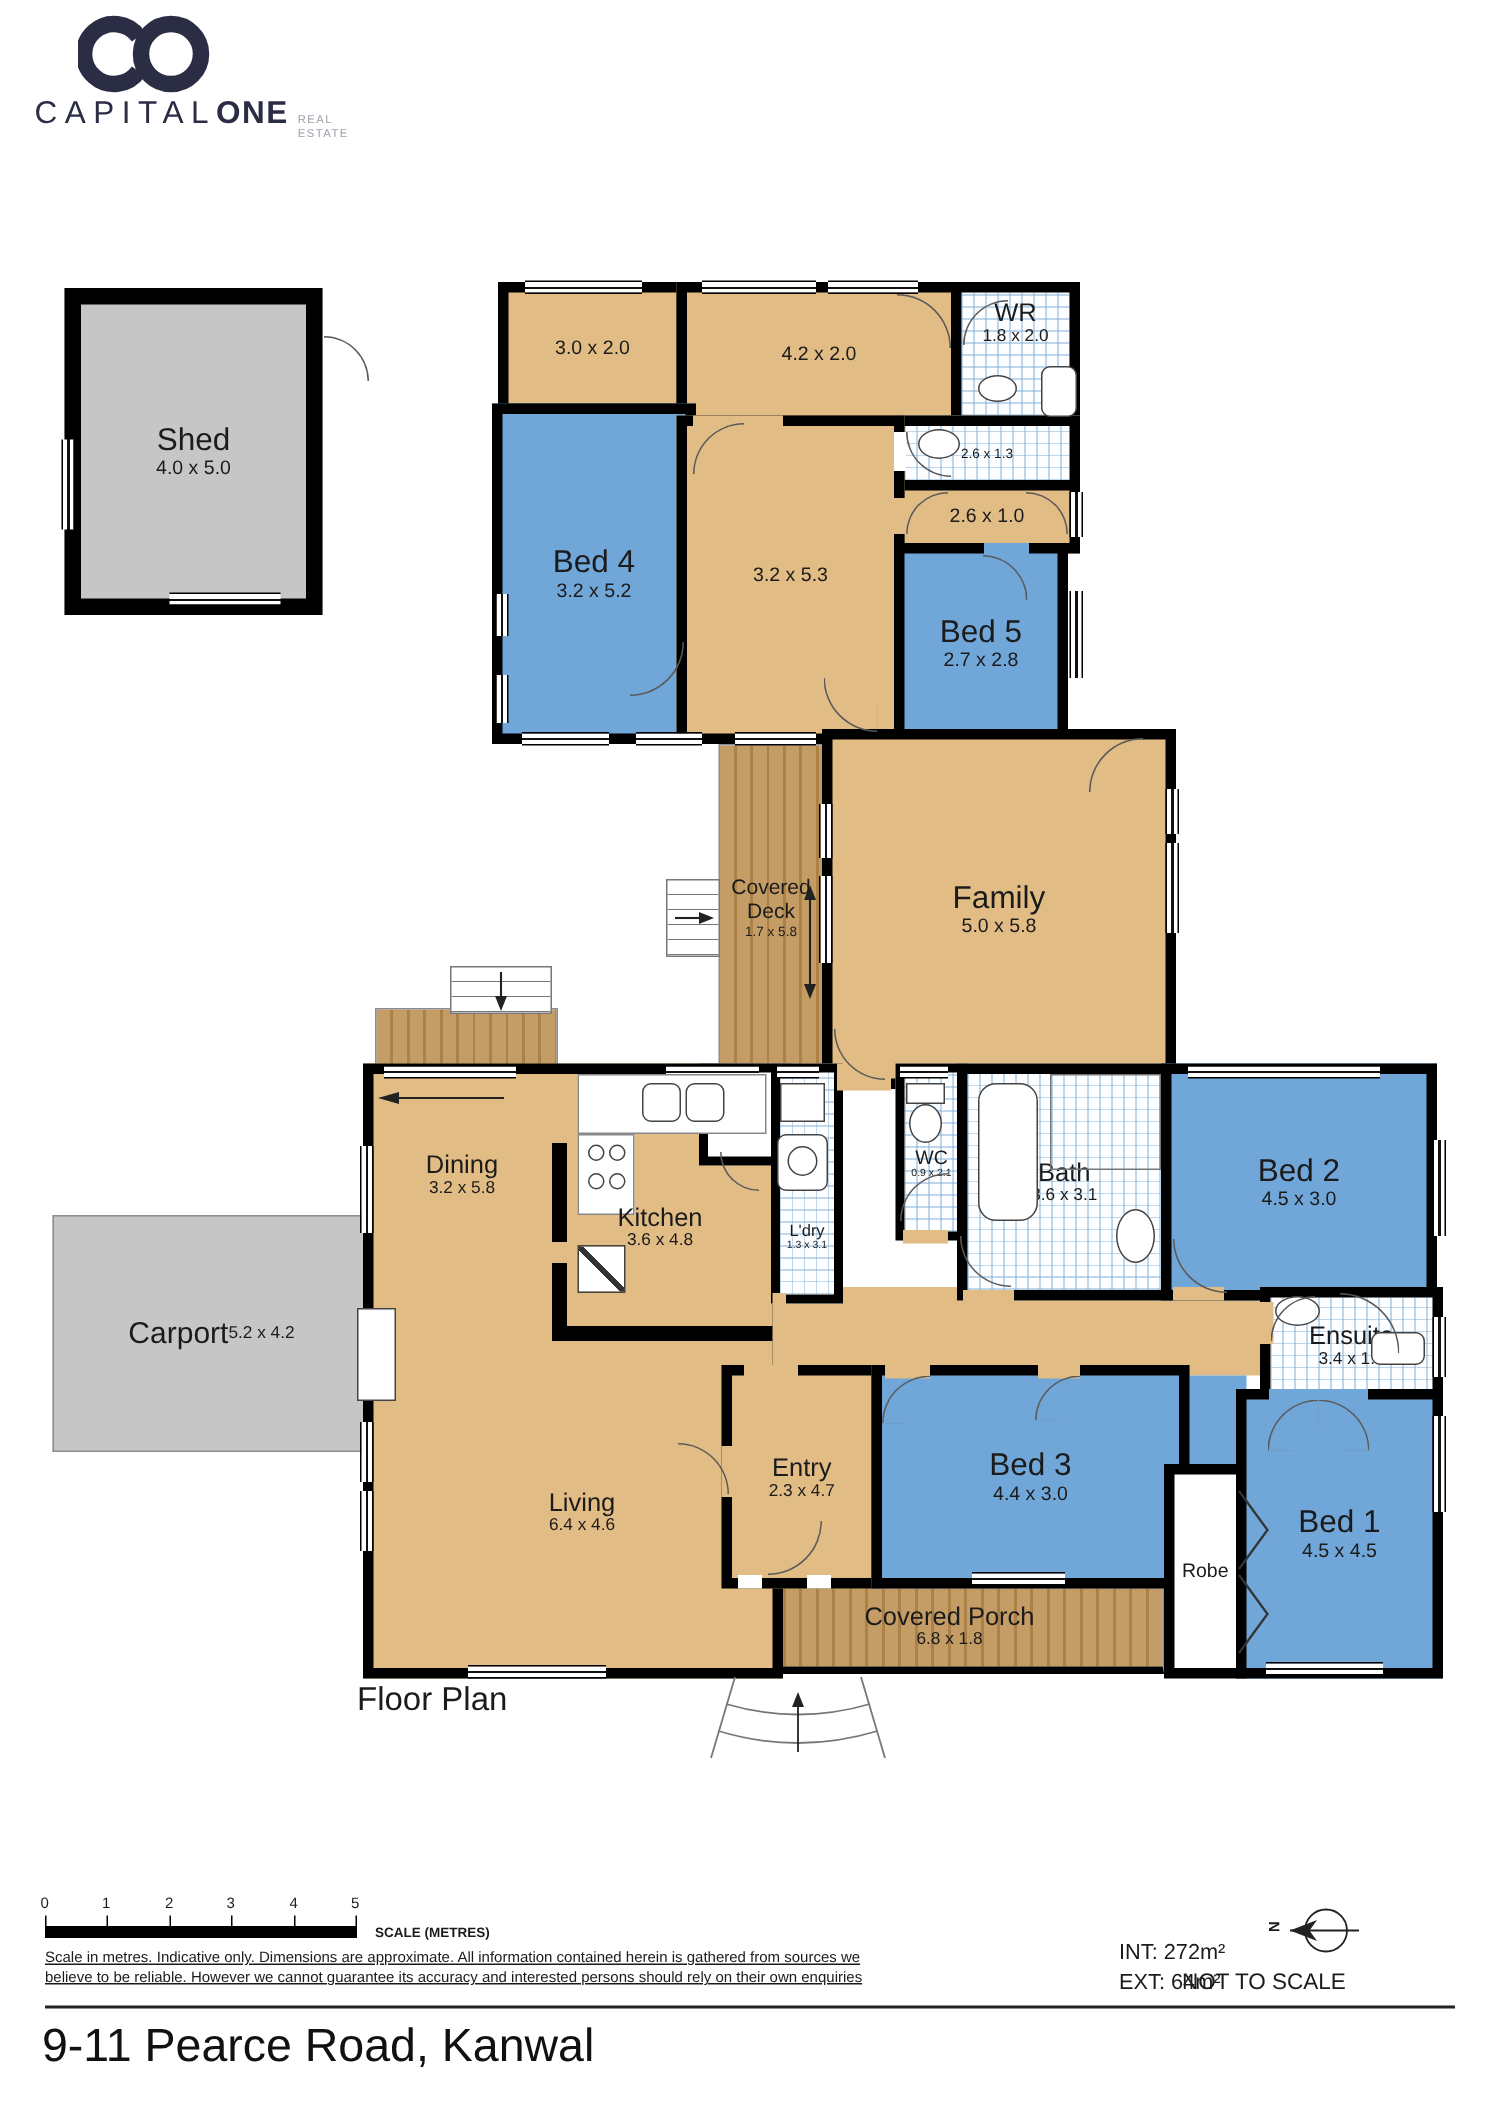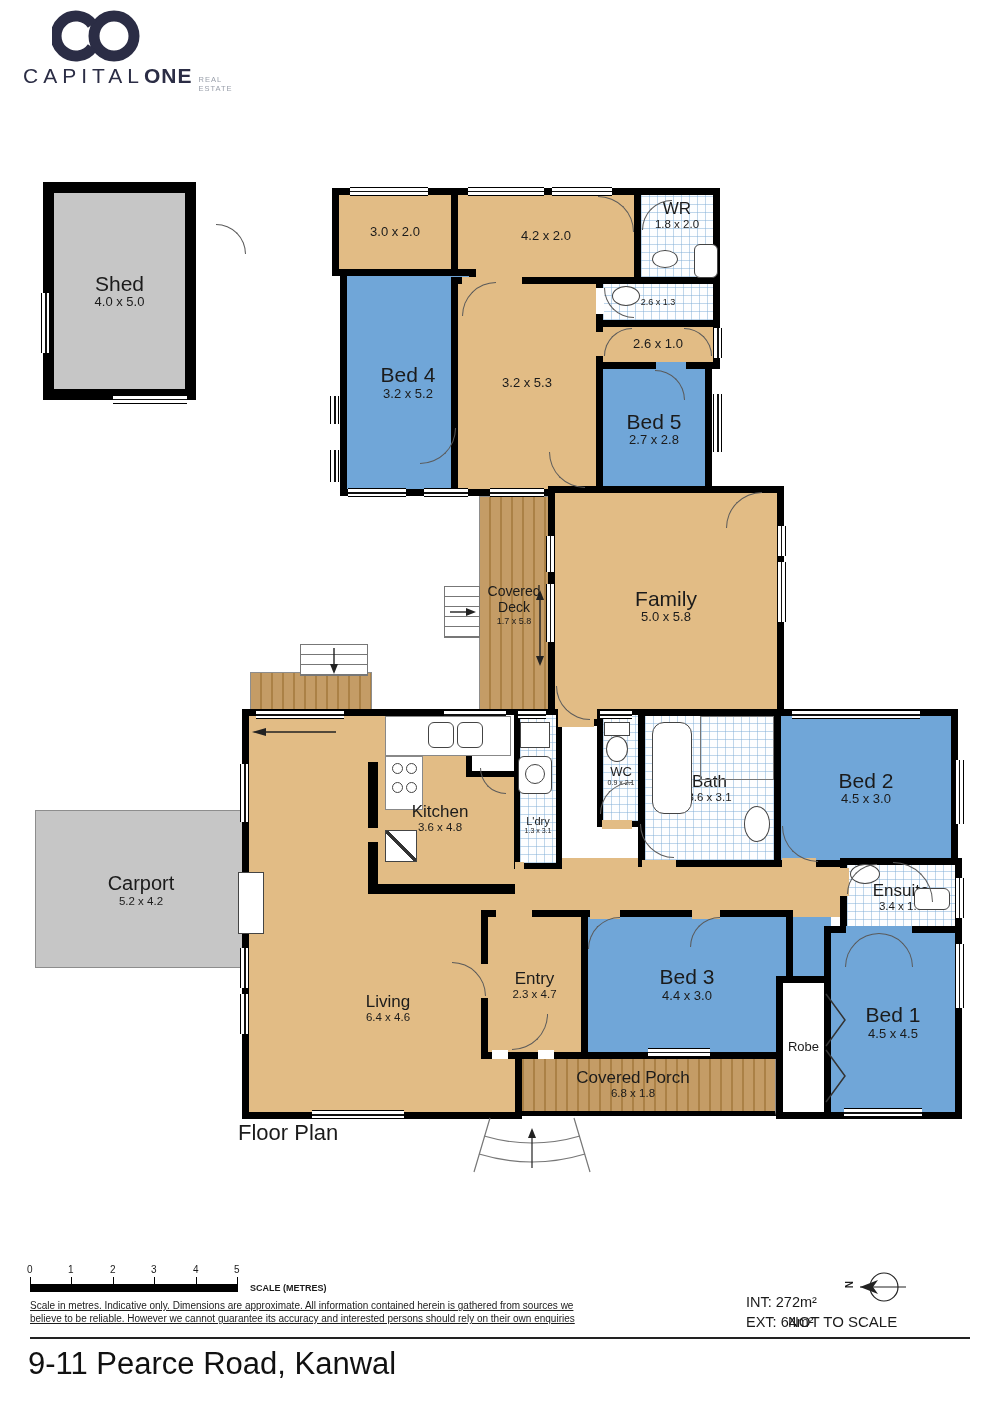--- a/index.html
+++ b/index.html
@@ -84,46 +84,46 @@
     </span>
   </div>
 
   <div class="flat wood" style="left:479px;top:496px;width:70px;height:220px"></div>
   <div class="flat wood" style="left:250px;top:672px;width:122px;height:44px"></div>
   <div class="flat wood" style="left:490px;top:1052px;width:286px;height:64px;border-bottom:5px solid #000"></div>
   <div class="tanpatch" style="left:518px;top:858px;width:322px;height:59px;z-index:1"></div>
   <div class="steps" style="left:300px;top:644px;width:68px;height:32px"></div>
   <div class="steps" style="left:444px;top:586px;width:36px;height:52px"></div>
 
-  <div class="room gray b11" style="left:43px;top:182px;width:153px;height:218px">
+  <div class="room gray b11" style="left:43px;top:192px;width:172px;height:218px">
     <div class="rname lg">Shed</div>
     <div class="rdims md">4.0 x 5.0</div>
   </div>
-  <div class="flat gray" style="left:35px;top:810px;width:212px;height:158px;display:flex;flex-direction:column;align-items:center;justify-content:center;text-align:center">
+  <div class="flat gray" style="left:35px;top:810px;width:212px;height:158px;display:flex;flex-direction:row;align-items:center;justify-content:center;text-align:center">
     <div class="rname">Carport</div>
     <div class="rdims">5.2 x 4.2</div>
   </div>
 
   <div class="room tan" style="left:332px;top:188px;width:126px;height:88px">
     <div class="rdims md">3.0 x 2.0</div>
   </div>
   <div class="room tan" style="left:451px;top:188px;width:190px;height:96px">
     <div class="rdims md">4.2 x 2.0</div>
   </div>
   <div class="room tile top-label" style="left:634px;top:188px;width:86px;height:96px">
     <div class="rname md">WR</div>
     <div class="rdims">1.8 x 2.0</div>
   </div>
   <div class="room tile" style="left:596px;top:277px;width:124px;height:50px">
     <div class="rdims sm">2.6 x 1.3</div>
   </div>
   <div class="room tan" style="left:596px;top:320px;width:124px;height:49px">
     <div class="rdims md">2.6 x 1.0</div>
   </div>
-  <div class="room blue" style="left:340px;top:269px;width:136px;height:227px">
+  <div class="room blue" style="left:328px;top:269px;width:136px;height:227px">
     <div class="rname lg">Bed 4</div>
     <div class="rdims md">3.2 x 5.2</div>
   </div>
   <div class="room tan" style="left:451px;top:277px;width:152px;height:219px;justify-content:flex-start;padding-top:92px">
     <div class="rdims md">3.2 x 5.3</div>
   </div>
   <div class="room blue" style="left:596px;top:362px;width:116px;height:134px">
     <div class="rname lg">Bed 5</div>
     <div class="rdims md">2.7 x 2.8</div>
   </div>
@@ -167,20 +167,24 @@
   </div>
   <div class="bluepatch" style="left:789px;top:917px;width:42px;height:66px"></div>
   <div class="room whitebg" style="left:776px;top:976px;width:55px;height:143px">
     <div class="rname sm">Robe</div>
   </div>
   <div class="room blue" style="left:824px;top:926px;width:138px;height:193px">
     <div class="rname lg">Bed 1</div>
     <div class="rdims md">4.5 x 4.5</div>
   </div>
 
+  <div class="freelabel" style="left:248px;top:758px;width:120px;height:50px">
+    <div class="rname md">Dining</div>
+    <div class="rdims">3.2 x 5.8</div>
+  </div>
   <div class="freelabel" style="left:380px;top:794px;width:120px;height:48px">
     <div class="rname md">Kitchen</div>
     <div class="rdims">3.6 x 4.8</div>
   </div>
   <div class="freelabel" style="left:328px;top:984px;width:120px;height:48px">
     <div class="rname md">Living</div>
     <div class="rdims">6.4 x 4.6</div>
   </div>
   <div class="freelabel" style="left:490px;top:1058px;width:286px;height:52px">
     <div class="rname md">Covered Porch</div>

